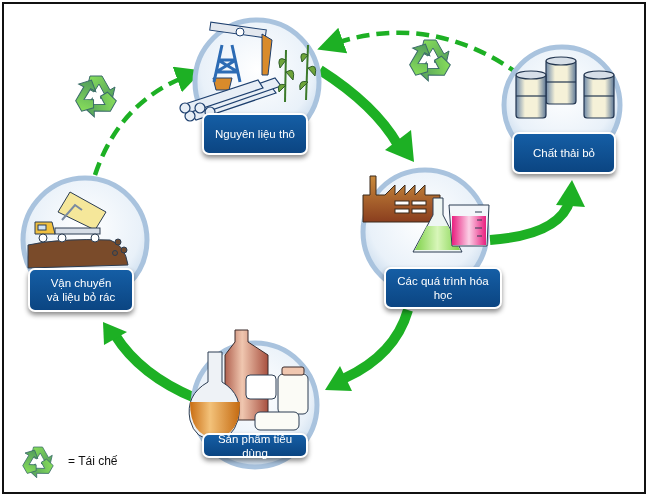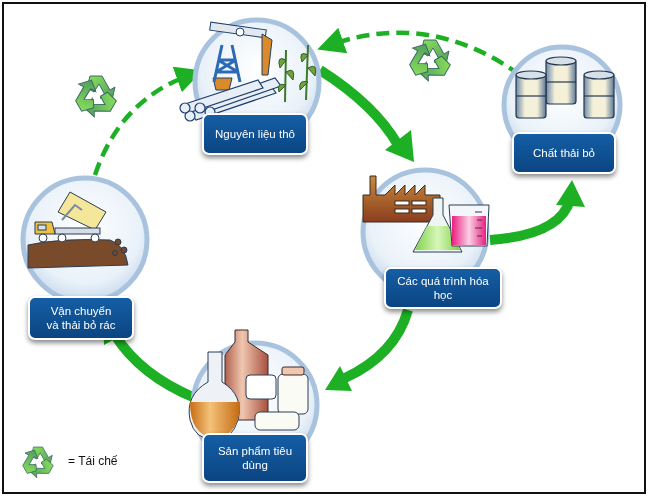--- a/index.html
+++ b/index.html
@@ -184,24 +184,24 @@
 
 <div class="node-label" style="left:202px; top:113px; width:106px; height:42px;">
   <span>Nguyên liệu thô</span>
 </div>
 <div class="node-label" style="left:512px; top:132px; width:104px; height:42px;">
   <span>Chất thải bỏ</span>
 </div>
 <div class="node-label" style="left:368px; top:267px; width:118px; height:42px;margin-left:16px;">
   <span>Các quá trình hóa học</span>
 </div>
-<div class="node-label" style="left:202px; top:433px; width:106px; height:50px;justify-content:flex-end;">
+<div class="node-label" style="left:202px; top:433px; width:106px; height:25px;justify-content:flex-end;">
   <span>Sản phẩm tiêu dùng</span>
 </div>
-<div class="node-label" style="left:28px; top:268px; width:106px; height:44px; flex-direction:column;margin-top:28px;">
+<div class="node-label" style="left:28px; top:268px; width:106px; height:44px; flex-direction:column;">
   <span>Vận chuyển</span>
-  <span>và thải bỏ rác</span>
+  <span>và liệu bỏ rác</span>
 </div>
 
 <div class="legend">
   <span style="width:34px; height:30px; display:inline-block;"></span>
   <span class="legend-text">= Tái chế</span>
 </div>
 
 </body></html>

